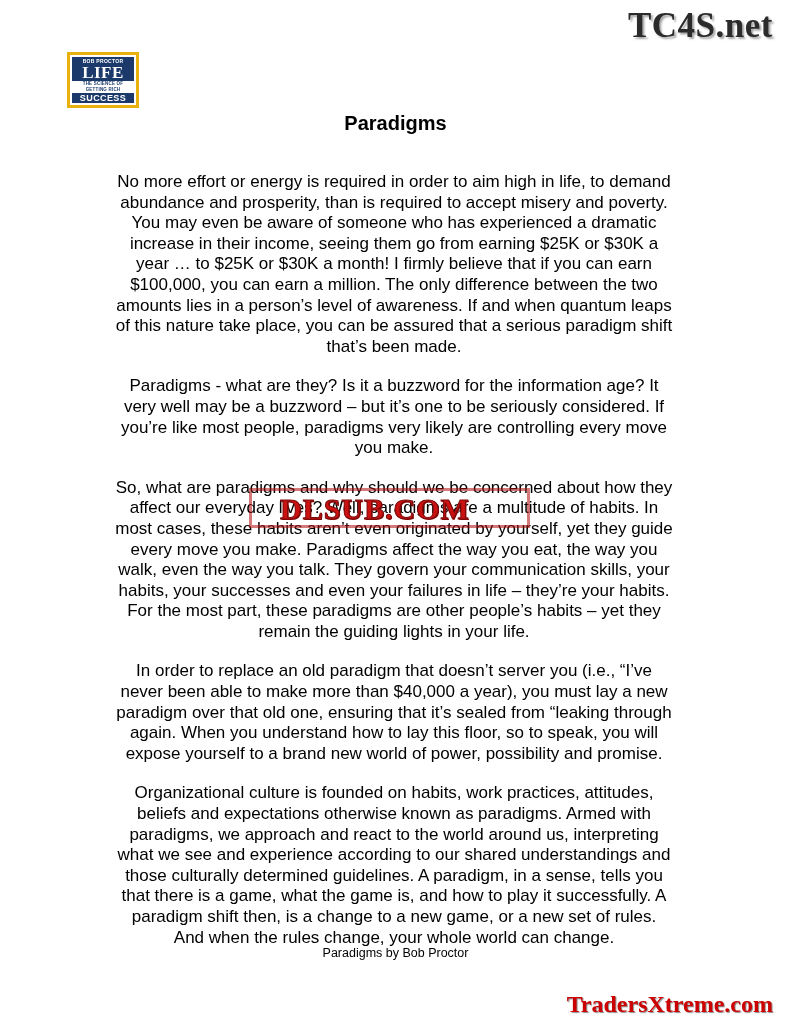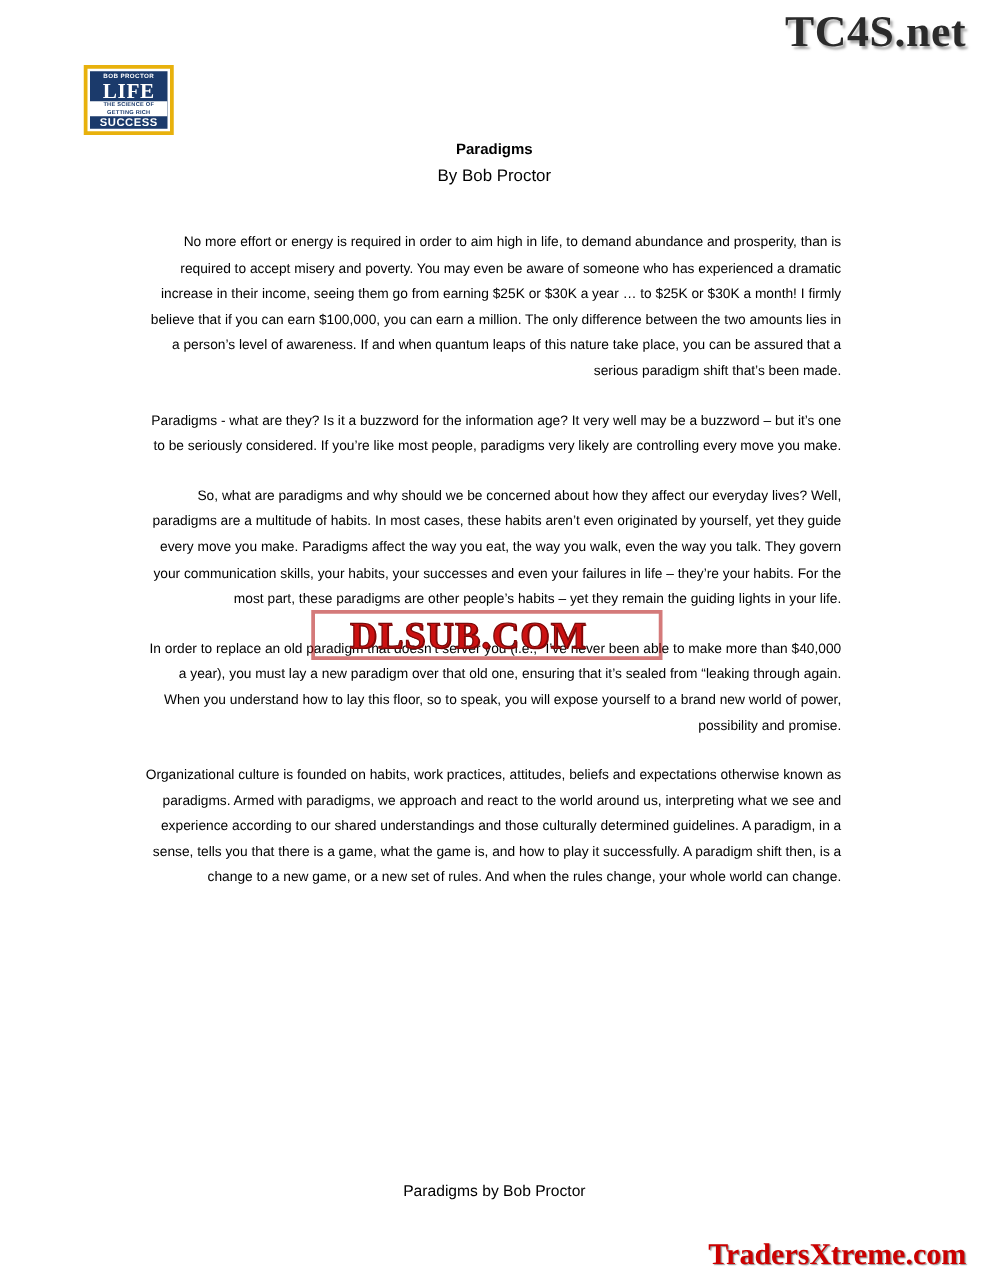--- a/index.html
+++ b/index.html
@@ -89,40 +89,40 @@
     letter-spacing: 0.4px;
     color: #ffffff;
   }
   
   .doc-title {
     position: absolute;
     top: 112px;
     left: 0;
     width: 791px;
     text-align: center;
-    font-size: 12px;
+    font-size: 20px;
     font-weight: bold;
   }
   .doc-author {
     position: absolute;
     top: 133px;
     left: 0;
     width: 791px;
     text-align: center;
     font-size: 13.5px;
   }
   
   .body-copy {
     position: absolute;
     left: 115px;
-    top: 184px;
+    top: 172px;
     width: 558px;
-    font-size: 11px;
+    font-size: 17px;
     line-height: 20.6px;
-    text-align: right;
+    text-align: center;
   }
   .body-copy p {
     margin: 0 0 19px 0;
   }
   .body-copy p:last-child {
     margin-bottom: 12px;
   }
   .section-head {
     font-weight: bold;
     margin: 0 0 0 0;
@@ -189,21 +189,20 @@
     <div class="logo-inner">
       <div class="logo-top">BOB PROCTOR</div>
       <div class="logo-life">LIFE</div>
       <div class="logo-band">THE SCIENCE OF GETTING RICH</div>
       <div class="logo-success">SUCCESS</div>
 
     </div>
   </div>
 
   <div class="doc-title">Paradigms</div>
-  <div class="doc-author">By Bob Proctor</div>
 
   <div class="body-copy">
     <p>No more effort or energy is required in order to aim high in life, to demand abundance and prosperity, than is required to accept misery and poverty. You may even be aware of someone who has experienced a dramatic increase in their income, seeing them go from earning $25K or $30K a year … to $25K or $30K a month! I firmly believe that if you can earn $100,000, you can earn a million. The only difference between the two amounts lies in a person’s level of awareness. If and when quantum leaps of this nature take place, you can be assured that a serious paradigm shift that’s been made.</p>
     <p>Paradigms - what are they? Is it a buzzword for the information age? It very well may be a buzzword – but it’s one to be seriously considered. If you’re like most people, paradigms very likely are controlling every move you make.</p>
     <p>So, what are paradigms and why should we be concerned about how they affect our everyday lives? Well, paradigms are a multitude of habits. In most cases, these habits aren’t even originated by yourself, yet they guide every move you make. Paradigms affect the way you eat, the way you walk, even the way you talk. They govern your communication skills, your habits, your successes and even your failures in life – they’re your habits. For the most part, these paradigms are other people’s habits – yet they remain the guiding lights in your life.</p>
     <p>In order to replace an old paradigm that doesn’t server you (i.e., “I’ve never been able to make more than $40,000 a year), you must lay a new paradigm over that old one, ensuring that it’s sealed from “leaking through again. When you understand how to lay this floor, so to speak, you will expose yourself to a brand new world of power, possibility and promise.</p>
     <p class="section-body">Organizational culture is founded on habits, work practices, attitudes, beliefs and expectations otherwise known as paradigms. Armed with paradigms, we approach and react to the world around us, interpreting what we see and experience according to our shared understandings and those culturally determined guidelines. A paradigm, in a sense, tells you that there is a game, what the game is, and how to play it successfully. A paradigm shift then, is a change to a new game, or a new set of rules. And when the rules change, your whole world can change.</p>
   </div>
 
   <div class="dlsub-box"></div>

